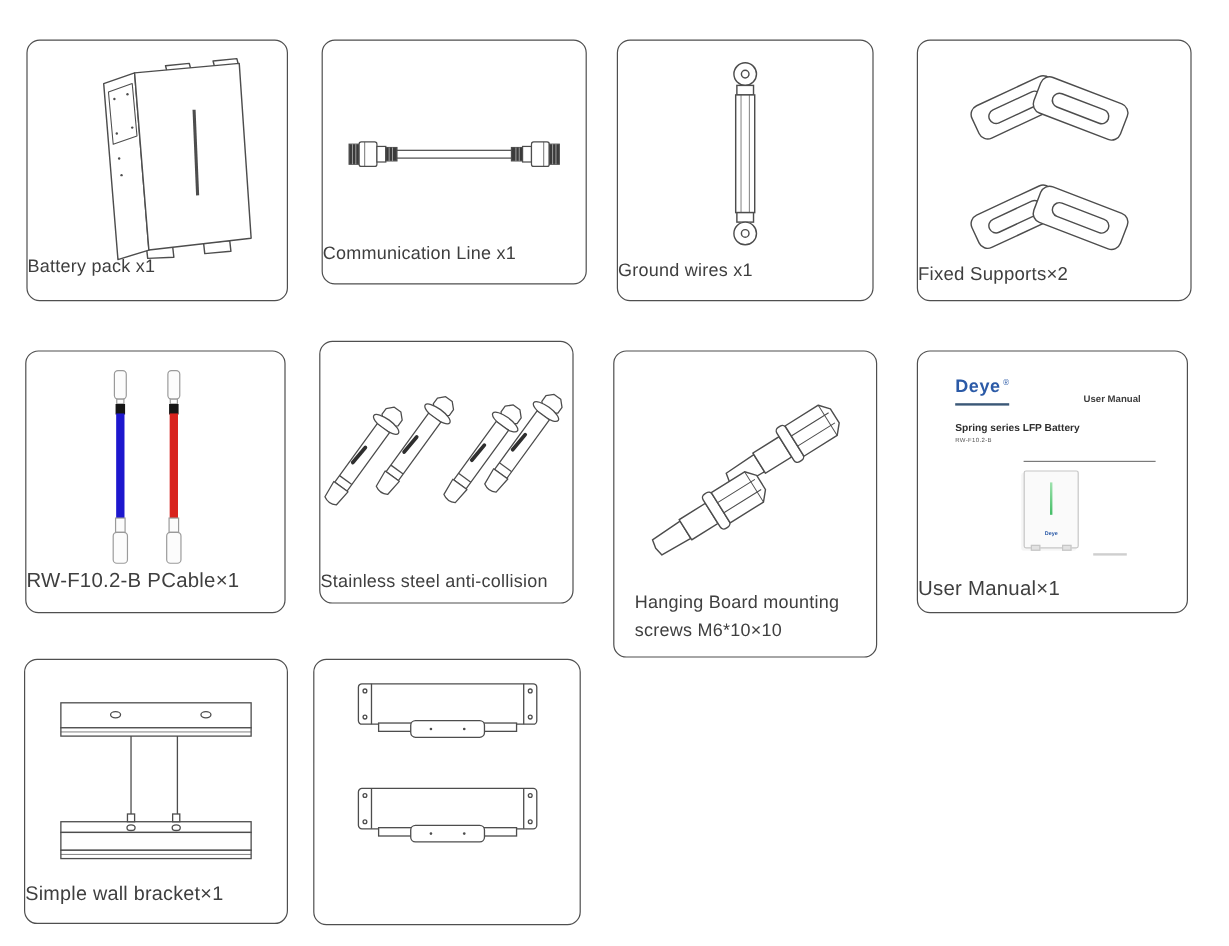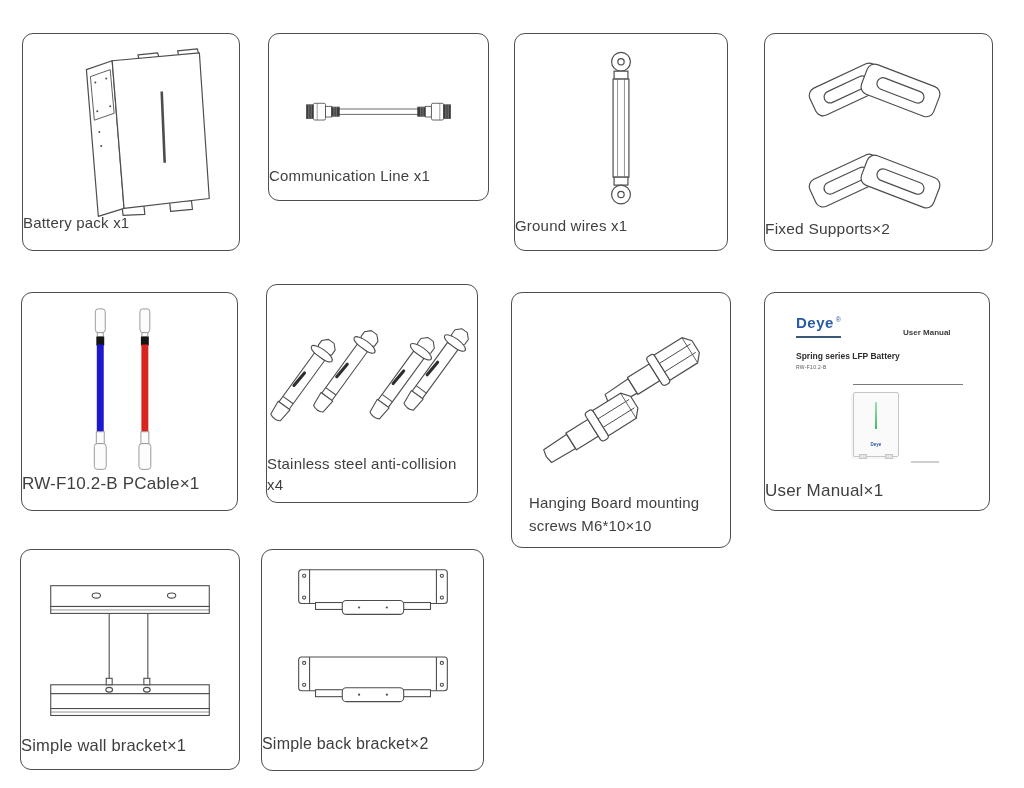--- a/index.html
+++ b/index.html
@@ -69,21 +69,21 @@
             <circle cx="88" cy="73" r="1"></circle>
           <circle cx="77" cy="99" r="1"></circle>
             <circle cx="79" cy="113" r="1"></circle>
         </g>
         <line x1="140" y1="58" x2="143" y2="130" stroke-width="2.6"></line>
       </g>
     </svg>
     <div class="label" style="bottom:19px;font-size:15px">Battery pack x1</div>
   </section>
 
-  <section class="card" style="left:268px;top:33px;width:221px;height:168px">
+  <section class="card" style="left:268px;top:33px;width:221px;height:204px">
     <svg viewBox="0 0 221 218">
       <g stroke="#4d4d4d" stroke-width="1.1" fill="#fff">
         <rect x="56" y="98.5" width="109" height="7"></rect>
         <rect x="16" y="93" width="9" height="18" fill="#3a3a3a"></rect>
         <line x1="19" y1="93" x2="19" y2="111" stroke="#bbb" stroke-width="0.7"></line>
         <line x1="22" y1="93" x2="22" y2="111" stroke="#bbb" stroke-width="0.7"></line>
         <rect x="25" y="91" width="16" height="22" rx="2"></rect>
         <line x1="30" y1="91" x2="30" y2="113" stroke-width="0.7"></line>
         <rect x="41" y="95" width="8" height="14"></rect>
         <rect x="49" y="96" width="10" height="12" fill="#3a3a3a"></rect>
@@ -174,21 +174,20 @@
           <path d="M-7.5,79 L7.5,79 L6,94 Q0,97.5 -6,94 Z"></path>
         </g>
       </defs>
       <use href="#anchor-bolt" transform="translate(64,58) rotate(36)"></use>
       <use href="#anchor-bolt" transform="translate(108,49) rotate(36)"></use>
       <use href="#anchor-bolt" transform="translate(166,56) rotate(36)"></use>
       <use href="#anchor-bolt" transform="translate(201,47) rotate(36)"></use>
     </svg>
     <div class="label" style="bottom:7px;font-size:15px;line-height:1.4">
       <span>Stainless steel anti-collision</span>
-      <span>x4</span>
     </div>
   </section>
 
   <section class="card" style="left:511px;top:292px;width:220px;height:256px">
     <svg viewBox="0 0 220 219">
       <defs>
         <g id="hex-screw" stroke="#4d4d4d" stroke-width="1.2" fill="#fff" stroke-linejoin="round">
           <path d="M0,-7.5 L28,-8.5 L28,8.5 L0,7.5 L-1.5,0 Z"></path>
           <path d="M28,-10 L54,-10 L54,10 L28,10 Z"></path>
           <rect x="54" y="-17" width="9" height="34" rx="3.5"></rect>
@@ -262,16 +261,15 @@
           <rect x="17" y="33" width="30" height="7"></rect>
           <rect x="103" y="33" width="30" height="7"></rect>
           <rect x="44" y="31" width="62" height="14" rx="4"></rect>
           <circle cx="61" cy="38" r="1.1" fill="#4d4d4d" stroke="none"></circle>
           <circle cx="89" cy="38" r="1.1" fill="#4d4d4d" stroke="none"></circle>
         </g>
       </defs>
       <use href="#back-bracket-bar" transform="translate(37,20)"></use>
       <use href="#back-bracket-bar" transform="translate(37,108)"></use>
     </svg>
-    <div class="label" style="bottom:17px;font-size:16px">Simple back bracket×2</div>
   </section>
 
 </div>
 
 </body></html>

